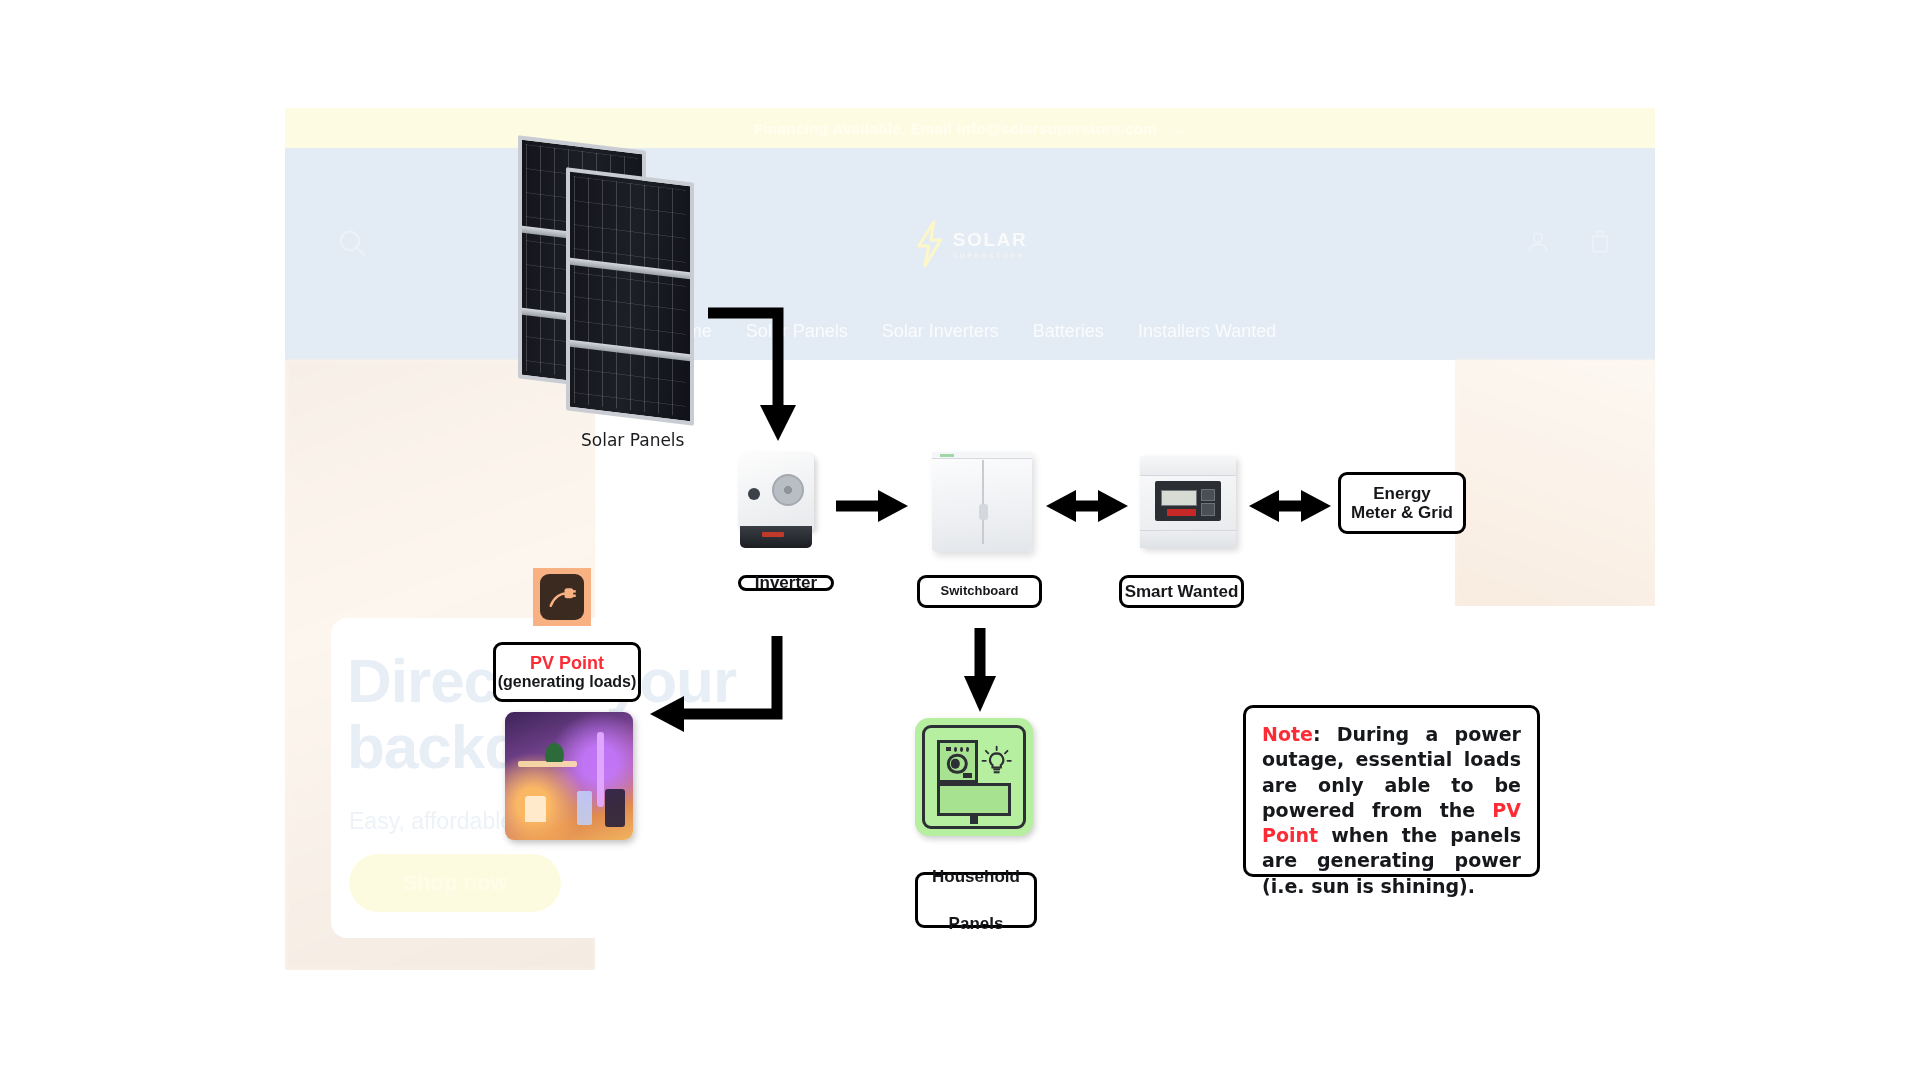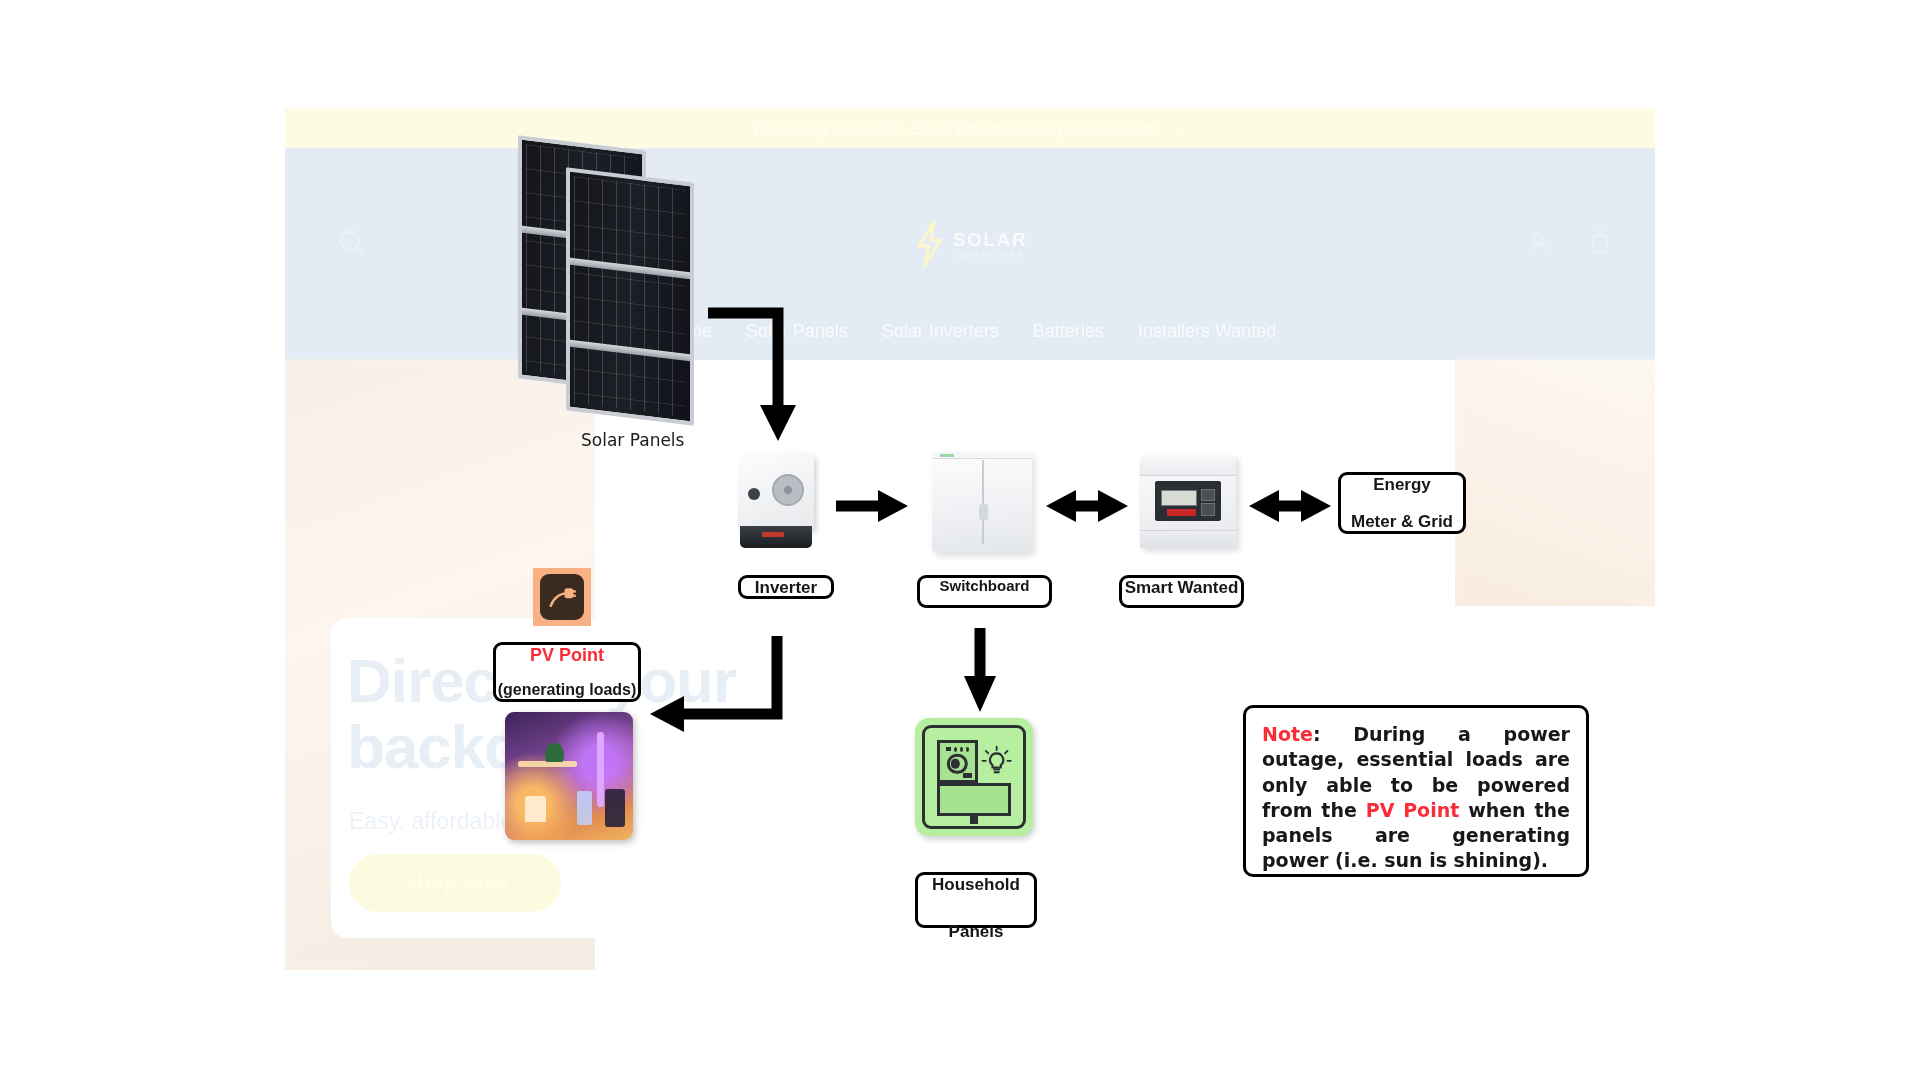--- a/index.html
+++ b/index.html
@@ -109,21 +109,21 @@
 
   
   #diagram { position: absolute; inset: 0; }
 
   .label-box {
     position: absolute;
     background: #ffffff;
     border: 3.5px solid #000000;
     border-radius: 9px;
     display: flex; flex-direction: column;
-    align-items: center; justify-content: space-between;
+    align-items: center; justify-content: center;
     font-weight: 700; color: #15171a;
     text-align: center; line-height: 1.12;
   }
   .plain-label {
     position: absolute; font-size: 17px; color: #1b1c1f;
     font-family: "DejaVu Sans", sans-serif; font-weight: 400;
   }
   .red { color: #fb2c36; }
 
   
@@ -435,38 +435,38 @@
     <path d="M78 136 L60 100 H96 Z" fill="#000"></path>
   </svg>
 
   <div class="dev" style="left:738px; top:452px; width:80px; height:100px;">
     <div class="inverter-body"></div>
     <div class="inverter-base"></div>
     <div class="inverter-fan"></div>
     <div class="inverter-dot"></div>
     <div class="inverter-red"></div>
   </div>
-  <div class="label-box" style="left:738px; top:575px; width:96px; height:24px; font-size:17px;">
+  <div class="label-box" style="left:738px; top:575px; width:96px; height:16px; font-size:17px;">
     <span>Inverter</span>
   </div>
 
   <svg class="arrow" style="left:836px; top:488px;" width="74" height="36" viewBox="0 0 74 36">
     <path d="M0 18 H46" stroke="#000" stroke-width="11" fill="none"></path>
     <path d="M72 18 L42 2 V34 Z" fill="#000"></path>
   </svg>
 
   <div class="dev" style="left:932px; top:452px; width:100px; height:100px;">
     <div class="sb-body"></div>
     <div class="sb-top">
         <div class="sb-tick"></div>
       </div>
     <div class="sb-split"></div>
     <div class="sb-handle"></div>
   </div>
-  <div class="label-box" style="left:917px; top:575px; width:135px; height:33px; font-size:15px;">
+  <div class="label-box" style="left:917px; top:575px; width:125px; height:33px; font-size:13px;">
     <span>Switchboard</span>
   </div>
 
   <svg class="arrow" style="left:1046px; top:488px;" width="82" height="36" viewBox="0 0 82 36">
     <path d="M20 18 H62" stroke="#000" stroke-width="11" fill="none"></path>
     <path d="M0 18 L30 2 V34 Z" fill="#000"></path>
     <path d="M82 18 L52 2 V34 Z" fill="#000"></path>
   </svg>
 
   <div class="dev" style="left:1140px; top:456px; width:96px; height:92px;">
@@ -559,17 +559,17 @@
       <div class="hh-tv"></div>
       <div class="hh-tv-stand"></div>
     </div>
   </div>
 
   <div class="label-box" style="left:915px; top:872px; width:122px; height:56px; font-size:17px;gap:28px;">
     <span>Household</span>
     <span>Panels</span>
   </div>
 
-  <div class="note-box" style="left:1243px; top:705px; width:346px; height:172px;">
+  <div class="note-box" style="left:1243px; top:705px; width:297px; height:172px;">
     <span class="red">Note</span><span>: During a power outage, essential loads are only able to be powered from the </span><span class="red">PV Point</span><span> when the panels are generating power (i.e. sun is shining).</span>
   </div>
 
 </div>
 
 </body></html>

